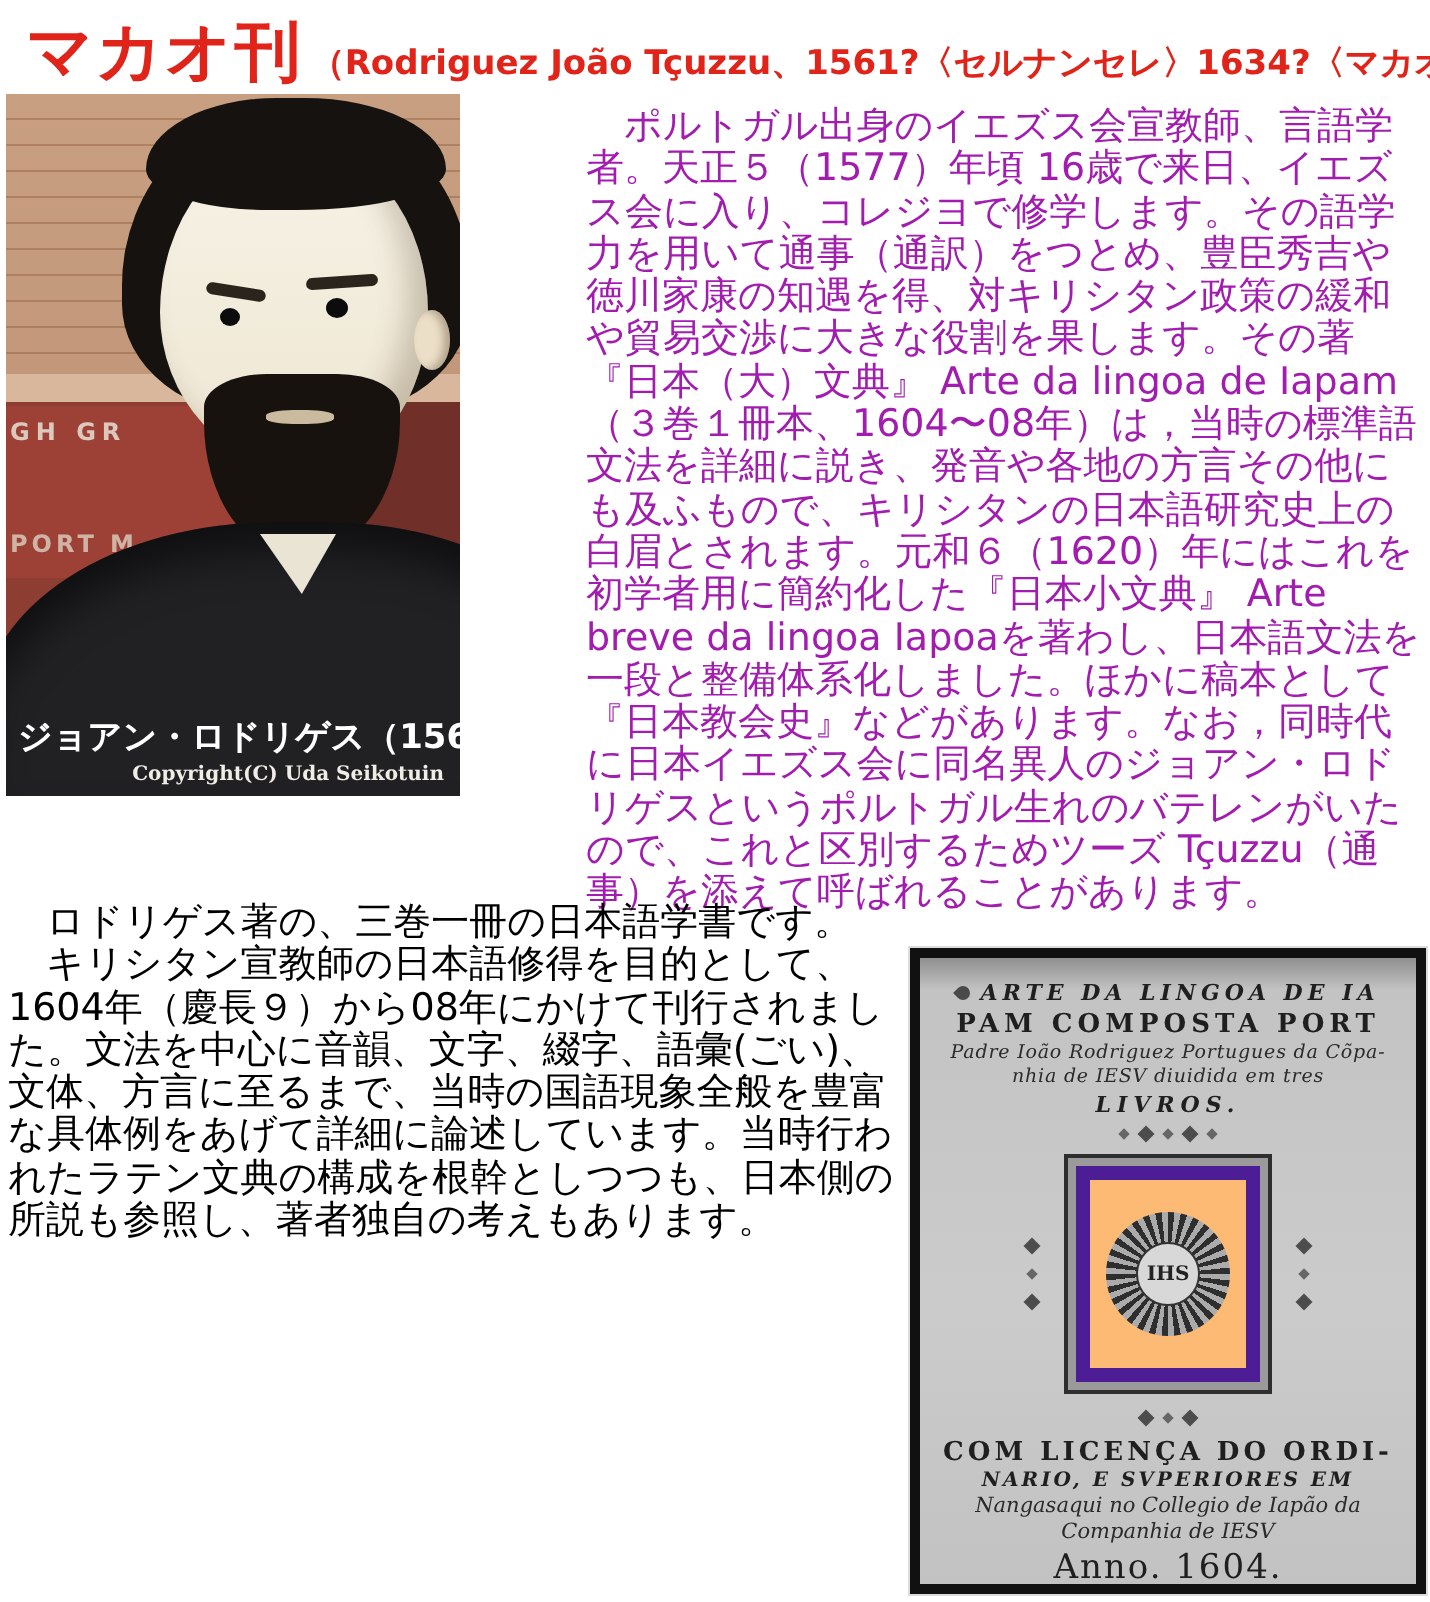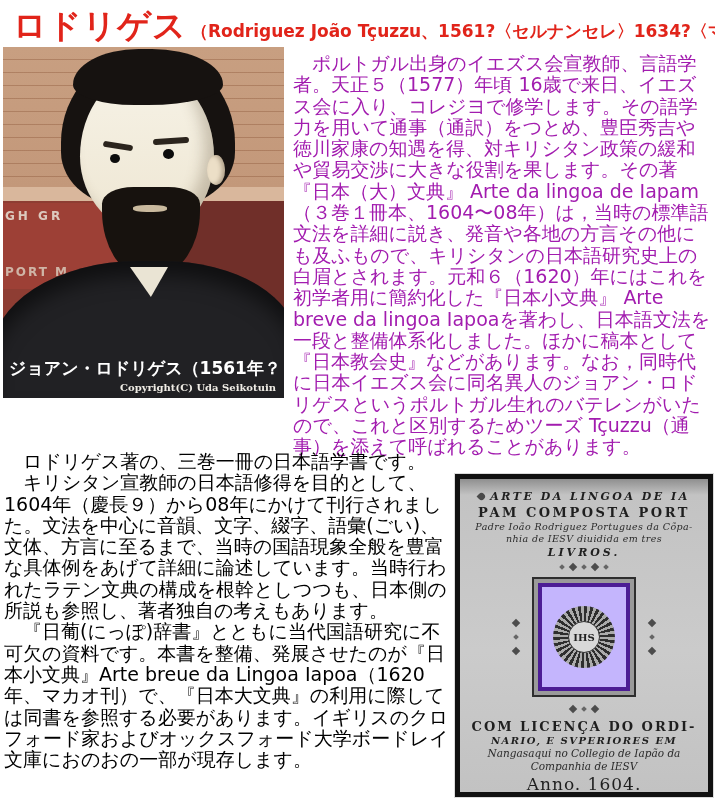--- a/index.html
+++ b/index.html
@@ -9,21 +9,21 @@
   
   .hdr{position:absolute;white-space:nowrap;}
   .hdr1{left:13px;top:4px;}
   .hdr2{left:13px;top:404px;}
   .hdr-title{font-size:33px;font-weight:900;color:#e1241a;letter-spacing:1px;
              font-family:"DejaVu Sans",sans-serif;}
   .hdr-sub{font-size:17px;font-weight:700;color:#e1241a;margin-left:4px;
            font-family:"DejaVu Sans",sans-serif;}
 
   
-  .portrait{position:absolute;left:3px;top:47px;width:281px;height:351px;overflow:hidden;
+  .portrait{position:absolute;left:3px;top:47px;width:227px;height:351px;overflow:hidden;
             background:#c59b7d;}
   .p-bgtop{position:absolute;left:0;top:0;width:100%;height:140px;
            background:
              repeating-linear-gradient(180deg,rgba(130,75,45,0) 0 12px,rgba(130,75,45,.35) 12px 13px),
              linear-gradient(180deg,#c89f81,#c3987a);}
   .p-band{position:absolute;left:0;top:140px;width:100%;height:14px;background:#d9b79c;}
   .p-bgbot{position:absolute;left:0;top:154px;width:100%;height:197px;
            background:linear-gradient(90deg,#8e3d33 0 62%,#702f29 62% 100%);}
   .p-sign{position:absolute;left:0;top:156px;width:115px;height:86px;background:#9d4036;
           overflow:hidden;}
@@ -92,36 +92,36 @@
   .t10{font-size:17px;letter-spacing:1px;margin-top:2px;}
   .orn-row{display:flex;align-items:center;gap:6px;margin:5px 0 3px;}
   .dm{width:6px;height:6px;background:#4c4c4c;transform:rotate(45deg);display:inline-block;}
   .dm.small{width:4px;height:4px;background:#666;}
   .lead-orn{display:inline-block;width:7px;height:7px;background:#4a4a4a;
             border-radius:0 70% 70% 70%;transform:rotate(-45deg);margin-right:5px;}
   .emblem-row{display:flex;align-items:center;gap:13px;margin:4px 0;}
   .side-orn{display:flex;flex-direction:column;gap:9px;align-items:center;}
   .emblem{width:104px;height:120px;background:#9a9a9a;border:2px solid #2e2e2e;padding:4px;
           box-sizing:border-box;}
-  .emblem-inner{width:100%;height:100%;border:4px solid #4c1d95;background:#c4b5fd;
+  .emblem-inner{width:100%;height:100%;border:7px solid #4c1d95;background:#fdba74;
                 display:flex;align-items:center;justify-content:center;box-sizing:border-box;}
   .sun{width:62px;height:62px;border-radius:50%;
        background:repeating-conic-gradient(#2e2e2e 0deg 6deg,#ababab 6deg 12deg);
        display:flex;align-items:center;justify-content:center;}
   .sun-core{width:30px;height:30px;border-radius:50%;background:#d8d8d8;border:1px solid #333;
             display:flex;align-items:center;justify-content:center;
             font-size:10px;font-weight:700;font-family:"DejaVu Serif",serif;color:#222;}
 </style>
 </head>
 <body>
 
 <div class="page">
 
   <div class="hdr hdr1">
-    <span class="hdr-title">ロドリゲス</span><span class="hdr-sub">（Rodriguez João Tçuzzu、1561?〈セルナンセレ〉1634?〈マカオ〉）</span>
+    <span class="hdr-title">マカオ刊</span><span class="hdr-sub">（Rodriguez João Tçuzzu、1561?〈セルナンセレ〉1634?〈マカオ〉）</span>
   </div>
 
   <div class="portrait">
     <div class="p-bgtop"></div>
     <div class="p-band"></div>
     <div class="p-bgbot"></div>
     <div class="p-sign">
       <div class="sign-l1">GH GR</div>
       <div class="sign-l3">PORT M</div>
     </div>
@@ -141,21 +141,20 @@
     <div class="p-caption">ジョアン・ロドリゲス（1561年？－1633年？）</div>
     <div class="p-copy">Copyright(C)  Uda Seikotuin</div>
   </div>
 
   <div class="bio">　ポルトガル出身のイエズス会宣教師、言語学者。天正５（1577）年頃 16歳で来日、イエズス会に入り、コレジヨで修学します。その語学力を用いて通事（通訳）をつとめ、豊臣秀吉や徳川家康の知遇を得、対キリシタン政策の緩和や貿易交渉に大きな役割を果します。その著『日本（大）文典』 Arte da lingoa de Iapam（３巻１冊本、1604〜08年）は，当時の標準語文法を詳細に説き、発音や各地の方言その他にも及ふもので、キリシタンの日本語研究史上の白眉とされます。元和６（1620）年にはこれを初学者用に簡約化した『日本小文典』 Arte breve da lingoa Iapoaを著わし、日本語文法を一段と整備体系化しました。ほかに稿本として『日本教会史』などがあります。なお，同時代に日本イエズス会に同名異人のジョアン・ロドリゲスというポルトガル生れのバテレンがいたので、これと区別するためツーズ Tçuzzu（通事）を添えて呼ばれることがあります。</div>
 
 
   <div class="sec2text">
     <p>　ロドリゲス著の、三巻一冊の日本語学書です。</p>
     <p>　キリシタン宣教師の日本語修得を目的として、1604年（慶長９）から08年にかけて刊行されました。文法を中心に音韻、文字、綴字、語彙(ごい)、文体、方言に至るまで、当時の国語現象全般を豊富な具体例をあげて詳細に論述しています。当時行われたラテン文典の構成を根幹としつつも、日本側の所説も参照し、著者独自の考えもあります。</p>
-    <p>　『日葡(にっぽ)辞書』とともに当代国語研究に不可欠の資料です。本書を整備、発展させたのが『日本小文典』Arte breue da Lingoa Iapoa（1620年、マカオ刊）で、『日本大文典』の利用に際しては同書を参照する必要があります。イギリスのクロフォード家およびオックスフォード大学ボードレイ文庫におのおの一部が現存します。</p>
   </div>
 
   <div class="bookphoto">
     <div class="plate">
       <div class="t1"><span class="lead-orn"></span><span>ARTE DA LINGOA DE IA</span></div>
       <div class="t2">PAM COMPOSTA PORT</div>
       <div class="t3">Padre Ioão Rodriguez Portugues da Cõpa-</div>
       <div class="t4">nhia de IESV diuidida em tres</div>
       <div class="t5">LIVROS.</div>
 

